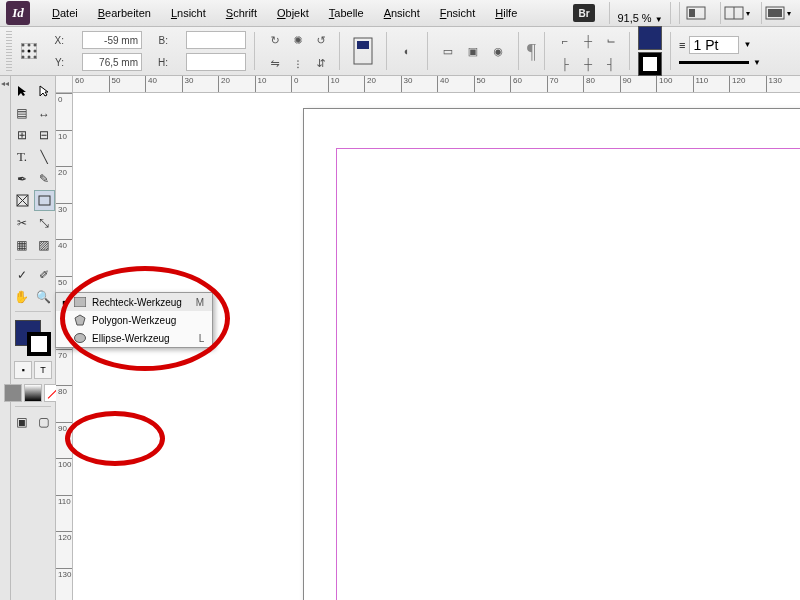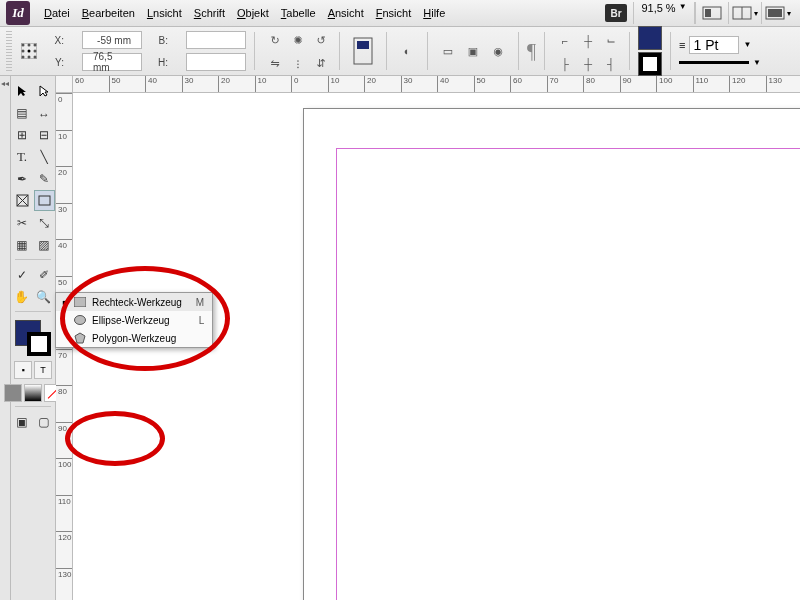--- a/index.html
+++ b/index.html
@@ -1,32 +1,32 @@
 <!DOCTYPE html>
 <html><head>
 <meta charset="utf-8">
 <style>
 html,body{margin:0;padding:0;font-family:"Segoe UI",Tahoma,sans-serif;font-size:11px;color:#000;background:#fff;overflow:hidden;width:800px;height:600px}
 .app{width:800px;height:600px;display:flex;flex-direction:column;background:#e8e8e8}
-.menubar{height:26px;background:linear-gradient(#f4f4f4,#e2e2e2);border-bottom:1px solid #bcbcbc;display:flex;align-items:center;padding:0 6px;gap:0}
+.menubar{height:26px;background:linear-gradient(#f4f4f4,#e2e2e2);border-bottom:1px solid #bcbcbc;display:flex;align-items:center;padding:0 6px;gap:8px}
 .logo{width:24px;height:24px;background:#4b2a4a;color:#fff;display:flex;align-items:center;justify-content:center;border-radius:3px;font-weight:bold;font-style:italic;font-family:Georgia,serif;font-size:13px;margin-right:8px}
 .menu-item{padding:3px 6px;cursor:default}
 .menu-item u{text-decoration:underline}
 .spacer{flex:1}
 .br-badge{width:22px;height:18px;background:#2d2d2d;color:#eee;display:flex;align-items:center;justify-content:center;border-radius:2px;font-size:10px;font-weight:bold;margin:0 6px}
-.zoom{width:60px;display:flex;align-items:flex-start;justify-content:center;gap:3px;border-left:1px solid #c4c4c4;border-right:1px solid #c4c4c4;height:22px}
+.zoom{width:60px;display:flex;align-items:flex-end;justify-content:center;gap:3px;border-left:1px solid #c4c4c4;border-right:1px solid #c4c4c4;height:22px}
 .zoom .chev{font-size:8px}
 .viewbtn{width:32px;height:22px;display:flex;align-items:center;justify-content:center;border-left:1px solid #c4c4c4}
 .viewbtn svg{display:block}
 .ctlbar{height:48px;background:linear-gradient(#f2f2f2,#e6e6e6);border-bottom:1px solid #bcbcbc;display:flex;align-items:center;padding:0 6px;gap:8px}
 .handle{width:6px;height:40px;background:repeating-linear-gradient(#c0c0c0,#c0c0c0 1px,transparent 1px,transparent 3px)}
 .coord-block{display:grid;grid-template-columns:18px 14px 60px;grid-auto-rows:20px;align-items:center;gap:2px}
 .refbox{width:18px;height:40px;display:flex;align-items:center;justify-content:center}
 .coord-label{font-size:10px;text-align:right;color:#444}
-.coord-field{height:16px;border:1px solid #b8b8b8;background:#fff;padding:0 10px;font-size:10px;display:flex;align-items:center;justify-content:flex-end;color:#444}
+.coord-field{height:16px;border:1px solid #b8b8b8;background:#fff;padding:0 3px;font-size:10px;display:flex;align-items:center;justify-content:flex-end;color:#444}
 .vsep{width:1px;height:38px;background:#c4c4c4}
 .iconbtn{width:22px;height:22px;border:1px solid transparent;display:flex;align-items:center;justify-content:center;color:#555}
 .group-icons{display:grid;grid-template-columns:repeat(3,22px);grid-auto-rows:22px;gap:1px}
 .swatch-fill{width:22px;height:22px;background:#1d2a6e;border:1px solid #555}
 .swatch-stroke{width:22px;height:22px;background:#000;border:1px solid #555;position:relative}
 .swatch-stroke::after{content:"";position:absolute;inset:4px;background:#fff}
 .stroke-picker{display:flex;align-items:center;gap:4px}
 .stroke-field{width:42px;height:16px;border:1px solid #b8b8b8;background:#fff;padding:0 3px;font-size:14px;display:flex;align-items:center}
 .stroke-line{width:70px;height:3px;background:#000}
 .workrow{flex:1;display:flex;position:relative;overflow:hidden}
@@ -339,35 +339,35 @@
             <svg width="12" height="10">
               <rect x="0" y="0" width="12" height="10" fill="#bbb" stroke="#555"></rect>
             </svg>
           </span>
         <span class="flabel">Rechteck-Werkzeug</span>
         <span class="fshort">M</span>
       </div>
       <div class="flyrow">
         <span class="bullet"></span>
         <span class="ficon">
+            <svg width="12" height="12">
+              <polygon points="6,1 11,4 9,11 3,11 1,4" fill="#bbb" stroke="#555"></polygon>
+            </svg>
+          </span>
+        <span class="flabel">Polygon-Werkzeug</span>
+        <span class="fshort"></span>
+      </div>
+      <div class="flyrow">
+        <span class="bullet"></span>
+        <span class="ficon">
             <svg width="12" height="10">
               <ellipse cx="6" cy="5" rx="5.5" ry="4.5" fill="#bbb" stroke="#555"></ellipse>
             </svg>
           </span>
         <span class="flabel">Ellipse-Werkzeug</span>
         <span class="fshort">L</span>
-      </div>
-      <div class="flyrow">
-        <span class="bullet"></span>
-        <span class="ficon">
-            <svg width="12" height="12">
-              <polygon points="6,1 11,4 9,11 3,11 1,4" fill="#bbb" stroke="#555"></polygon>
-            </svg>
-          </span>
-        <span class="flabel">Polygon-Werkzeug</span>
-        <span class="fshort"></span>
       </div>
     </div>
 
     <div class="annot" style="left:60px;top:190px;width:160px;height:95px"></div>
     <div class="annot" style="left:65px;top:335px;width:90px;height:45px"></div>
   </div>
 </div>
 
 </body></html>

